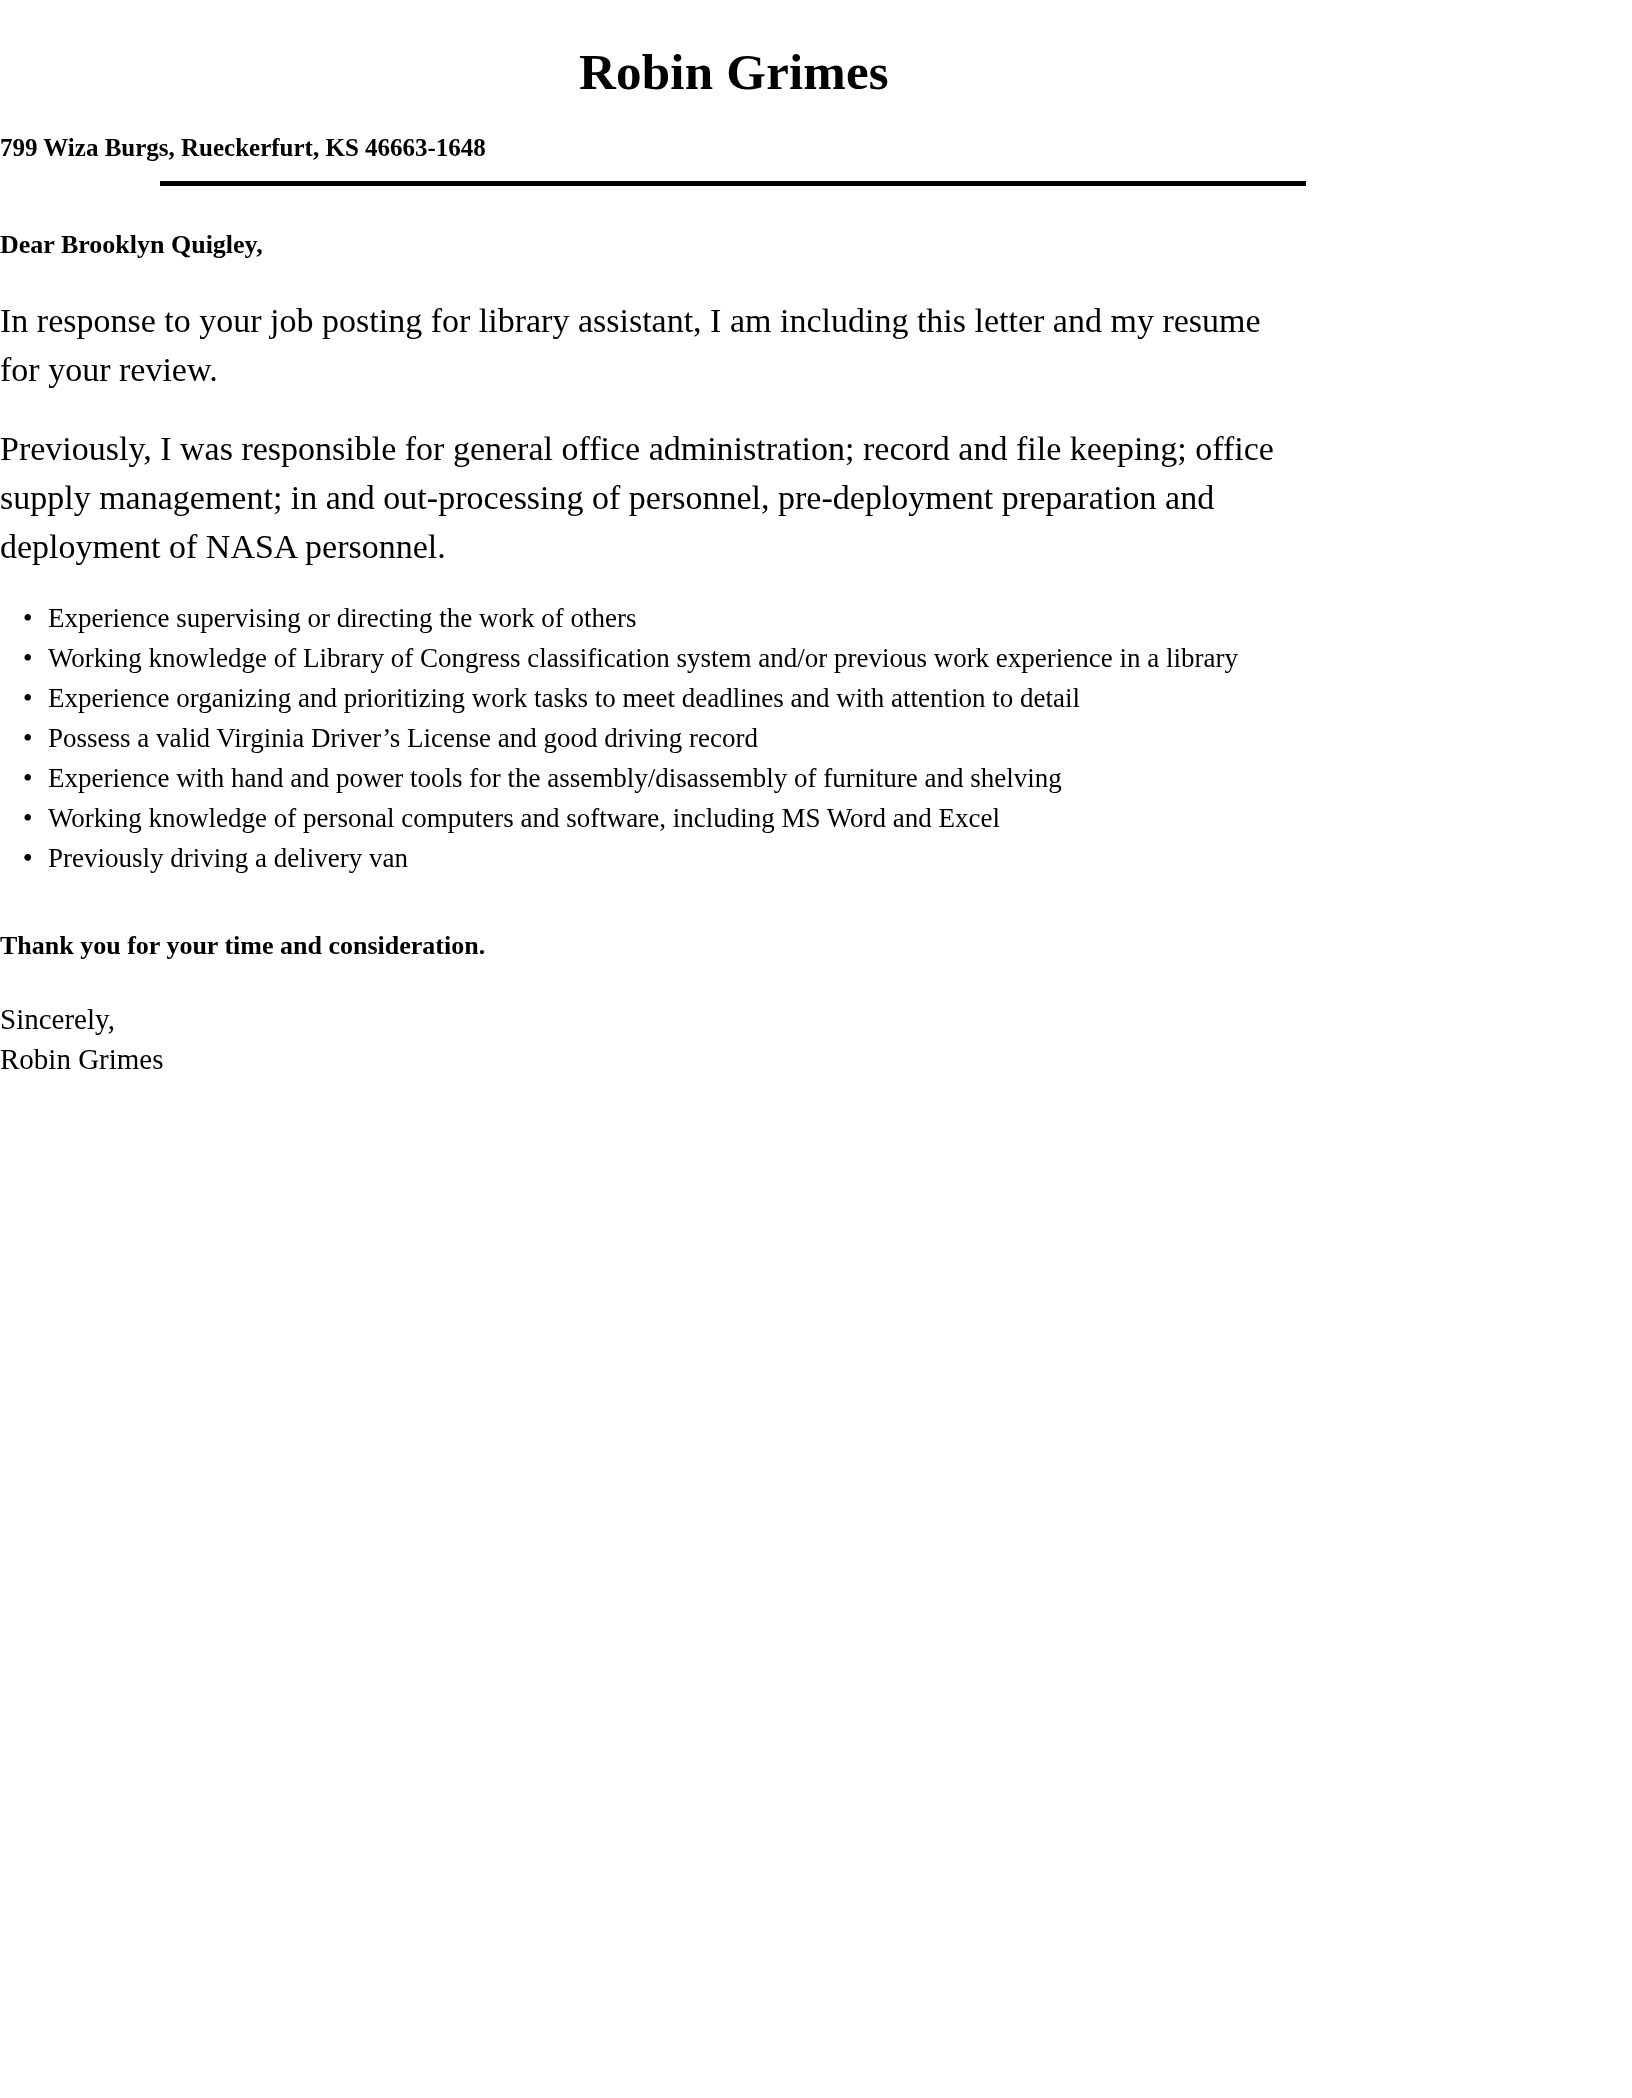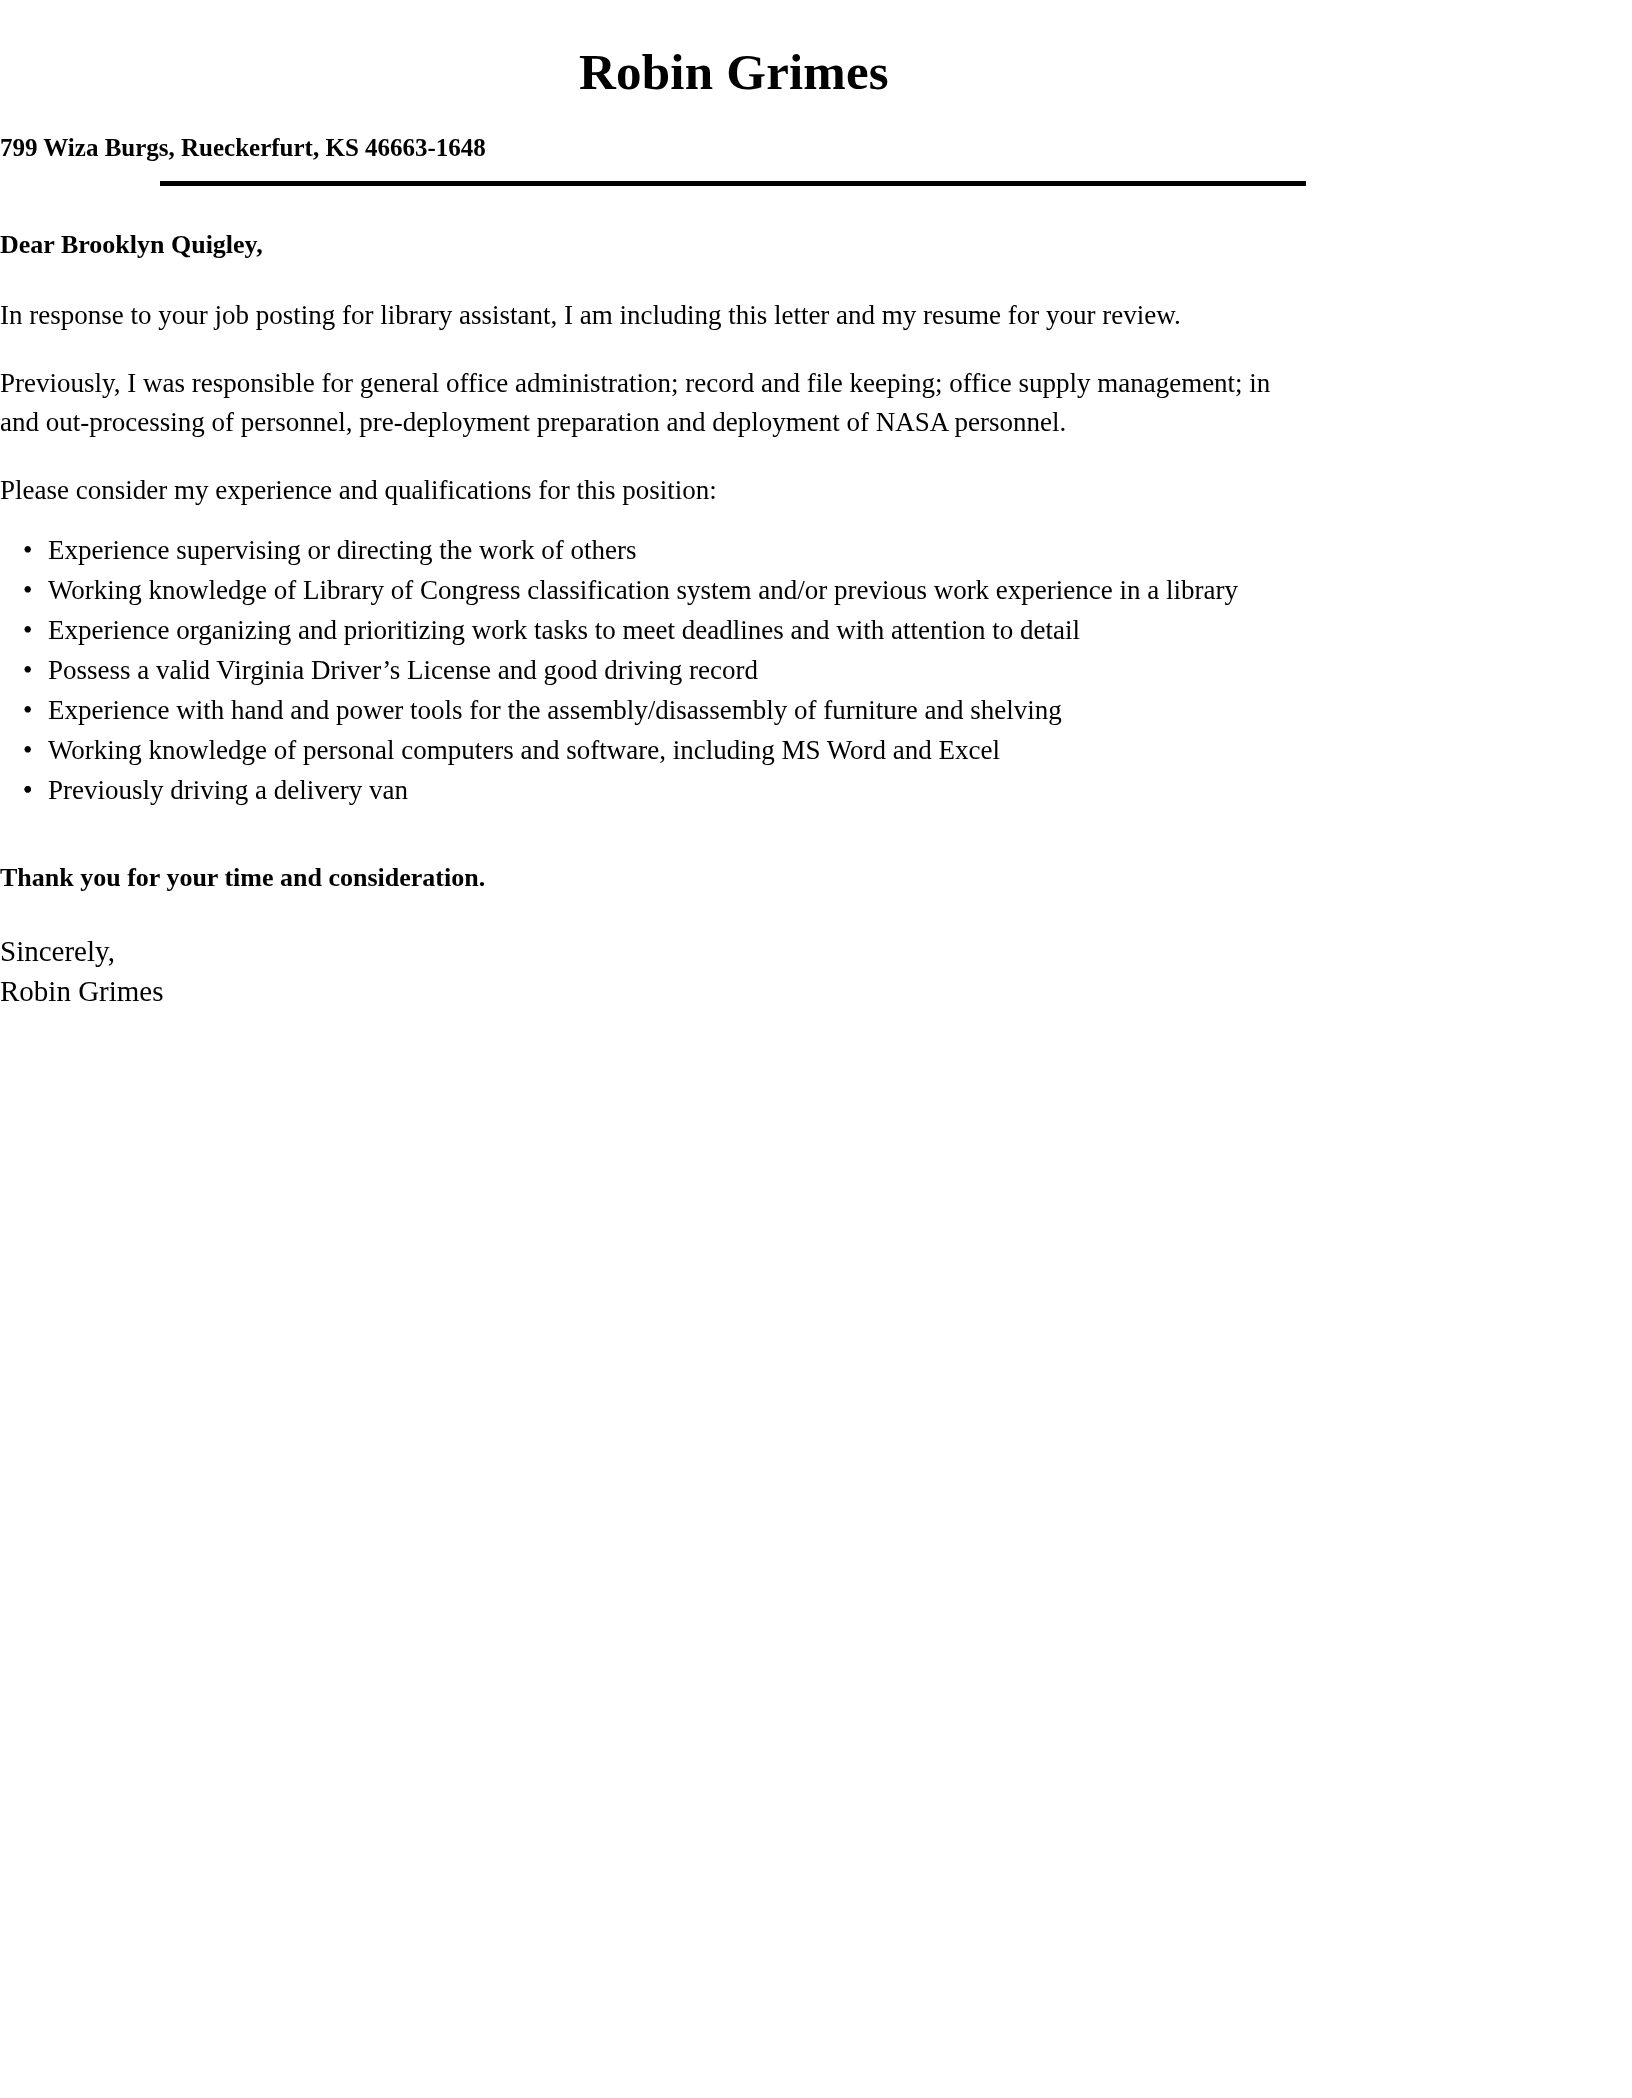--- a/index.html
+++ b/index.html
@@ -63,21 +63,21 @@
   }
 
   .salutation {
     font-size: 26px;
     font-weight: bold;
     line-height: 1.3;
     margin: 0 0 34px 0;
   }
 
   .para {
-    font-size: 27px;
+    font-size: 34px;
     line-height: 1.45;
     margin: 0 0 29px 0;
     text-align: left;
   }
 
   .qualifications-intro {
     margin-bottom: 22px;
   }
 
   .bullet-list {
@@ -131,21 +131,20 @@
   </div>
 
   <div class="letter-body">
 
     <div class="salutation">Dear Brooklyn Quigley,</div>
 
     <p class="para">In response to your job posting for library assistant, I am including this letter and my resume for your review.</p>
 
     <p class="para">Previously, I was responsible for general office administration; record and file keeping; office supply management; in and out-processing of personnel, pre-deployment preparation and deployment of NASA personnel.</p>
 
-    <p class="para qualifications-intro">Please consider my experience and qualifications for this position:</p>
 
     <ul class="bullet-list">
       <li class="bullet-item">
         <span class="bullet-marker">•</span>
         <span>Experience supervising or directing the work of others</span>
       </li>
       <li class="bullet-item">
         <span class="bullet-marker">•</span>
         <span>Working knowledge of Library of Congress classification system and/or previous work experience in a library</span>
       </li>

